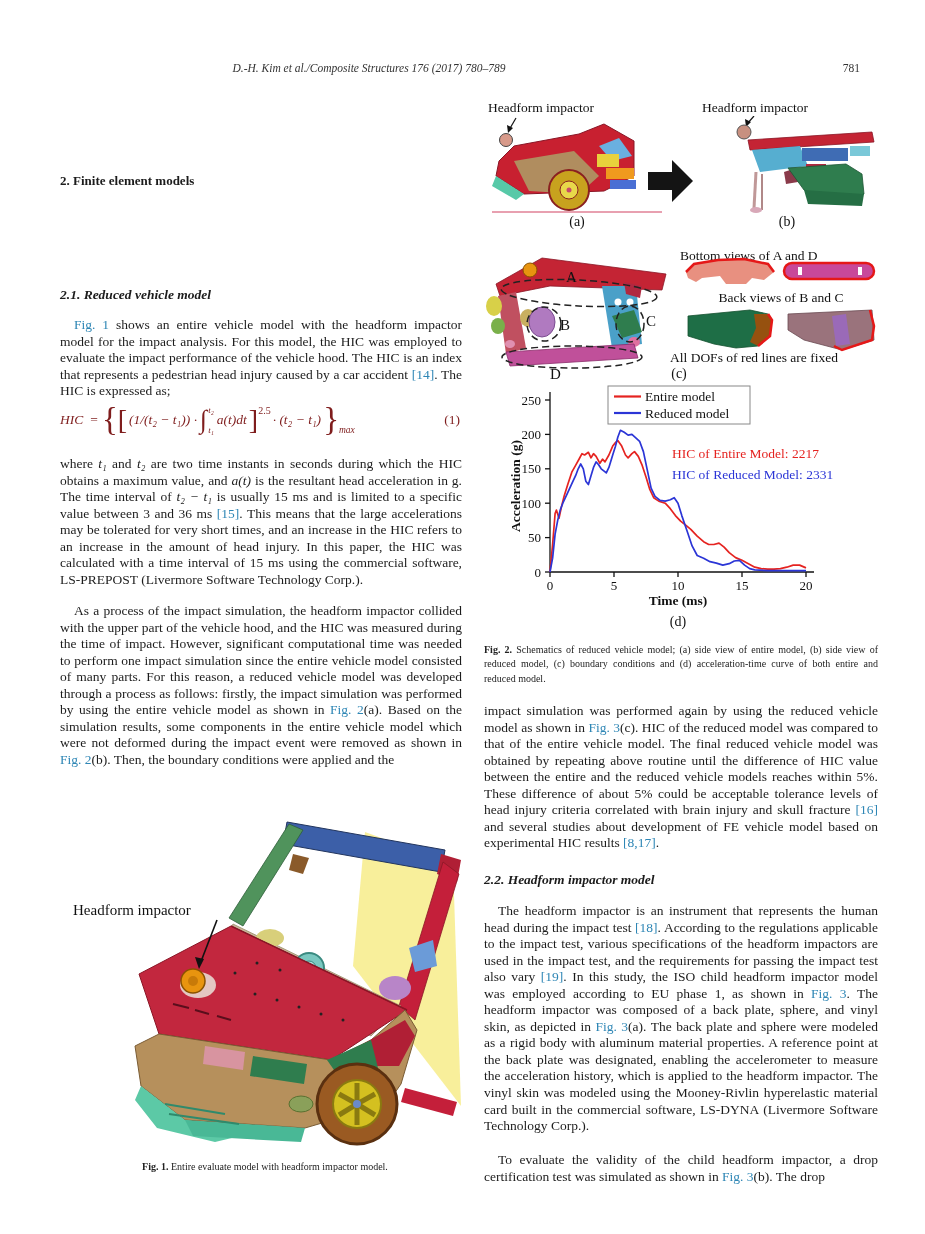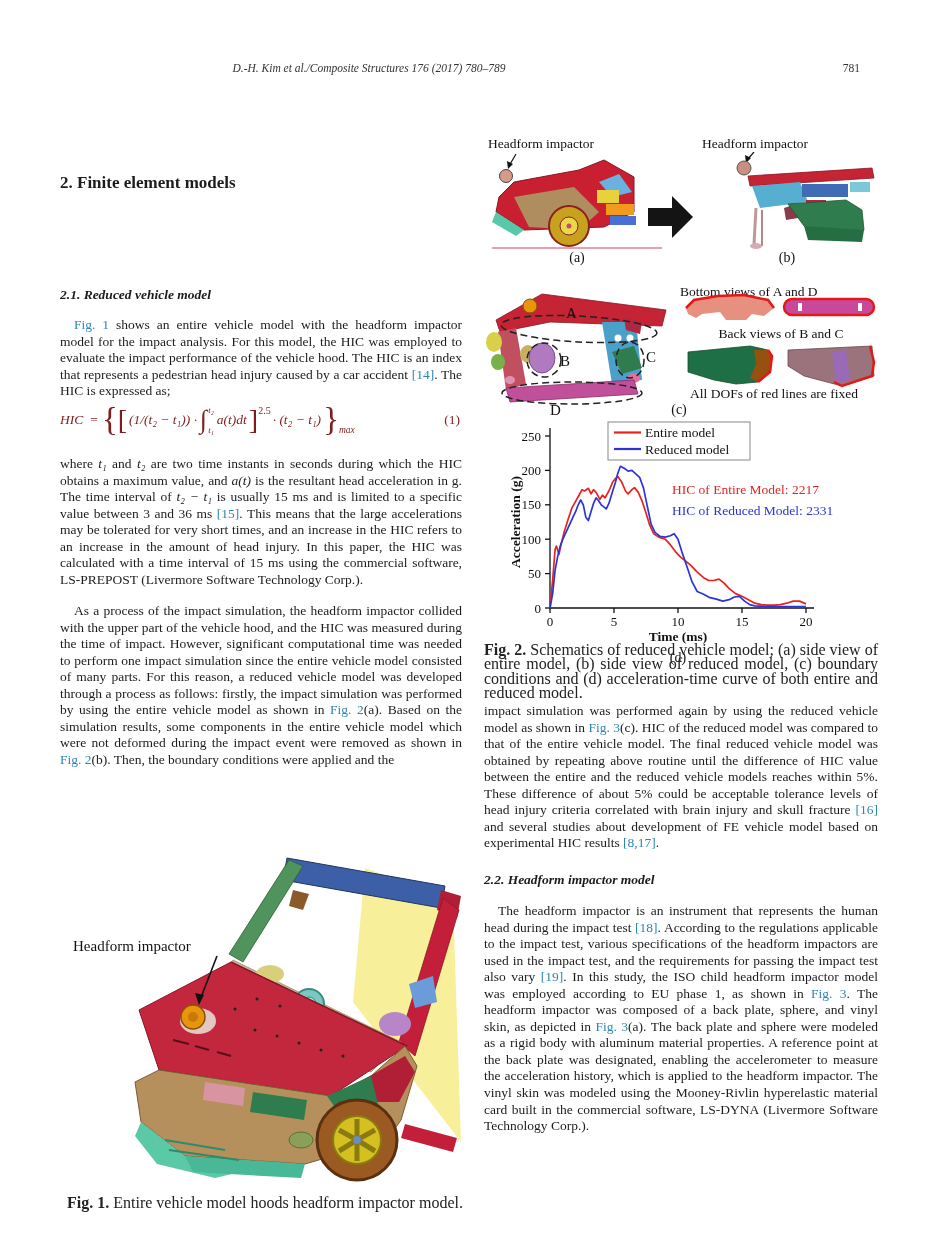--- a/index.html
+++ b/index.html
@@ -8,44 +8,44 @@
   .running-head{position:absolute;top:62px;left:0;width:738px;text-align:center;
         font-style:italic;font-size:11.5px;color:#333;}
   .page-num{position:absolute;top:62px;left:800px;width:60px;text-align:right;
         font-size:11.5px;color:#333;}
   .col-text{position:absolute;text-align:justify;font-size:13.5px;line-height:16.55px;}
   .lc{left:60px;width:402px;}
   .rc{left:484px;width:394px;}
   .indent{text-indent:14px;}
   .ref-link{color:#2e86b5;}
   .it{font-style:italic;}
-  .sec-head{position:absolute;font-size:17px;font-weight:bold;}
+  .sec-head{position:absolute;font-size:13px;font-weight:bold;}
   .sub-head{position:absolute;font-size:13.5px;font-style:italic;font-weight:bold;}
-  .caption{position:absolute;font-size:16px;line-height:14.3px;color:#222;}
+  .caption{position:absolute;font-size:10px;line-height:14.3px;color:#222;}
   .caption .tag{font-weight:bold;}
   .fig-label{position:absolute;font-size:13.5px;color:#111;}
   .panel-tag{position:absolute;font-size:14px;color:#111;text-align:center;}
   
   .equation{position:absolute;display:flex;align-items:center;font-size:13.5px;color:#7f1d1d;}
   .eq-var{font-style:italic;padding-right:3px;}
   .eq-op{padding:0 4px;}
   .fence{font-size:33px;font-weight:300;line-height:1;}
   .fence-sq{font-size:28px;}
   .eq-it{font-style:italic;padding:0 2px;}
   .int-wrap{display:inline-flex;align-items:center;margin:0 1px;}
   .int-sign{font-size:26px;line-height:1;}
   .int-lims{display:inline-flex;flex-direction:column;justify-content:space-between;
             height:30px;font-size:9px;font-style:italic;line-height:10px;padding:1px 0 1px 1px;}
   .close-sup{display:inline-flex;align-items:flex-start;}
   .eq-sup{font-size:10px;position:relative;top:-1px;}
   .close-sub{display:inline-flex;align-items:flex-end;}
   .eq-sub{font-size:9.5px;font-style:italic;position:relative;bottom:1px;}
   .eq-spacer{flex:1;}
   svg text{font-family:"Liberation Serif","DejaVu Serif",serif;}
-  .figbox{position:absolute;margin-top:36px;}
+  .figbox{position:absolute;}
   .absdiv{position:absolute;}
 </style>
 </head>
 <body>
 
 <div class="page">
 
   <div class="running-head">D.-H. Kim et al./Composite Structures 176 (2017) 780–789</div>
   <div class="page-num">781</div>
 
@@ -162,21 +162,21 @@
         </g>
         <circle cx="292" cy="306" r="4" fill="#6a8ac8"></circle>
       </g>
       <g>
         <polygon points="340,290 392,304 388,318 336,304" fill="#c41f3a"></polygon>
       </g>
     </svg>
     <div class="fig-label" style="left:8px;top:104px;font-size:15px;">Headform impactor</div>
     <div class="caption" style="left:0;top:362px;width:400px;text-align:center;">
       <span class="tag">Fig. 1.</span>
-      <span>Entire vehicle model hoods headform impactor model.</span>
+      <span>Entire evaluate model with headform impactor model.</span>
     </div>
   </div>
 
   <div class="figbox" style="left:484px;top:100px;width:394px;height:540px;">
 
     <div class="fig-label" style="left:4px;top:0;">Headform impactor</div>
     <div class="fig-label" style="left:218px;top:0;">Headform impactor</div>
 
     <svg class="absdiv" style="left:0;top:16px;" viewBox="0 0 186 100" width="186" height="100">
       <g>
@@ -259,21 +259,21 @@
         <polygon points="70,8 84,8 88,14 86,30 74,40 66,36 72,22" fill="#96510f"></polygon>
         <polyline points="84,8 88,14 86,30 74,40" fill="none" stroke="#e51818" stroke-width="2.5"></polyline>
       </g>
       <g>
         <polygon points="104,8 188,4 190,34 158,44 120,34 104,24" fill="#9a737c" stroke="#6a4a52" stroke-width="0.8"></polygon>
         <polygon points="148,10 162,8 166,38 152,40" fill="#9a6ab8"></polygon>
         <polyline points="186,4 190,20 188,34 158,44 150,40" fill="none" stroke="#e51818" stroke-width="2.5"></polyline>
       </g>
     </svg>
 
-    <div class="fig-label" style="left:186px;top:250px;width:208px;text-align:center;">All DOFs of red lines are fixed</div>
+    <div class="fig-label" style="left:186px;top:250px;width:208px;">All DOFs of red lines are fixed</div>
 
     <svg class="absdiv" style="left:0;top:146px;" viewBox="0 0 190 134" width="190" height="134">
       <g>
         <polygon points="12,38 58,12 182,28 178,44 66,40 16,50" fill="#c42434" stroke="#8a1626" stroke-width="0.8"></polygon>
         <circle cx="46" cy="24" r="7" fill="#e8940f" stroke="#8a5200" stroke-width="1"></circle>
       </g>
       <g>
         <polygon points="14,50 32,46 42,102 22,108" fill="#c05060"></polygon>
         <ellipse cx="10" cy="60" rx="8" ry="10" fill="#d8d048"></ellipse>
         <ellipse cx="14" cy="80" rx="7" ry="8" fill="#7ab04a"></ellipse>
@@ -356,14 +356,15 @@
     <span class="tag">Fig. 2.</span>
     <span>Schematics of reduced vehicle model; (a) side view of entire model, (b) side view of reduced model, (c) boundary conditions and (d) acceleration-time curve of both entire and reduced model.</span>
   </div>
 
   <div class="col-text rc" style="top:703px;"><span>impact simulation was performed again by using the reduced vehicle model as shown in </span><span class="ref-link">Fig. 3</span><span>(c). HIC of the reduced model was compared to that of the entire vehicle model. The final reduced vehicle model was obtained by repeating above routine until the difference of HIC value between the entire and the reduced vehicle models reaches within 5%. These difference of about 5% could be acceptable tolerance levels of head injury criteria correlated with brain injury and skull fracture </span><span class="ref-link">[16]</span><span> and several studies about development of FE vehicle model based on experimental HIC results </span><span class="ref-link">[8,17]</span><span>.</span></div>
 
   <div class="sub-head" style="left:484px;top:872px;">2.2. Headform impactor model</div>
 
   <div class="col-text rc indent" style="top:903px;"><span>The headform impactor is an instrument that represents the human head during the impact test </span><span class="ref-link">[18]</span><span>. According to the regulations applicable to the impact test, various specifications of the headform impactors are used in the impact test, and the requirements for passing the impact test also vary </span><span class="ref-link">[19]</span><span>. In this study, the ISO child headform impactor model was employed according to EU phase 1, as shown in </span><span class="ref-link">Fig. 3</span><span>. The headform impactor was composed of a back plate, sphere, and vinyl skin, as depicted in </span><span class="ref-link">Fig. 3</span><span>(a). The back plate and sphere were modeled as a rigid body with aluminum material properties. A reference point at the back plate was designated, enabling the accelerometer to measure the acceleration history, which is applied to the headform impactor. The vinyl skin was modeled using the Mooney-Rivlin hyperelastic material card built in the commercial software, LS-DYNA (Livermore Software Technology Corp.).</span></div>
 
+  <div class="col-text rc indent" style="top:1152px;"><span>To evaluate the validity of the child headform impactor, a drop certification test was simulated as shown in </span><span class="ref-link">Fig. 3</span><span>(b). The drop</span></div>
 
 </div>
 
 </body></html>

